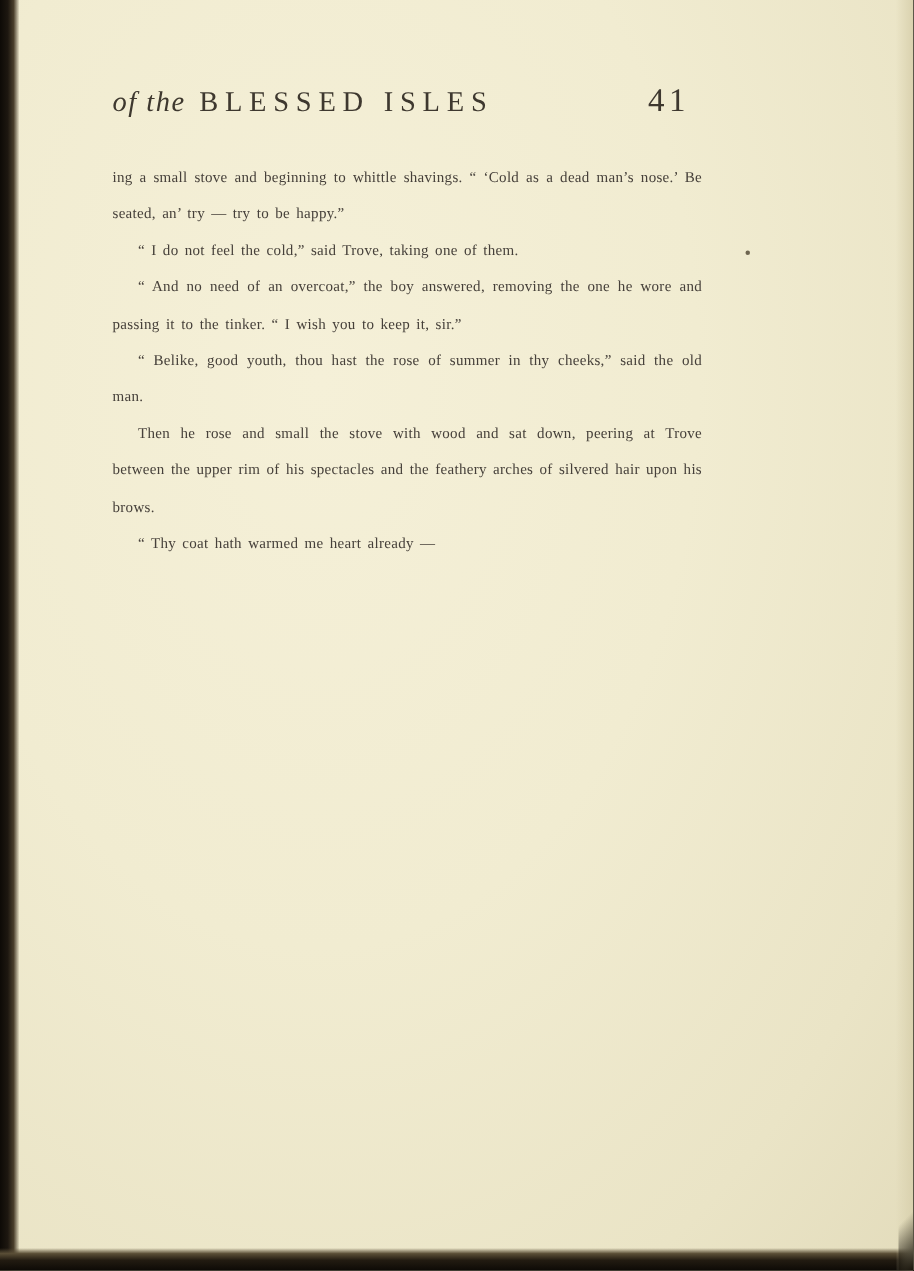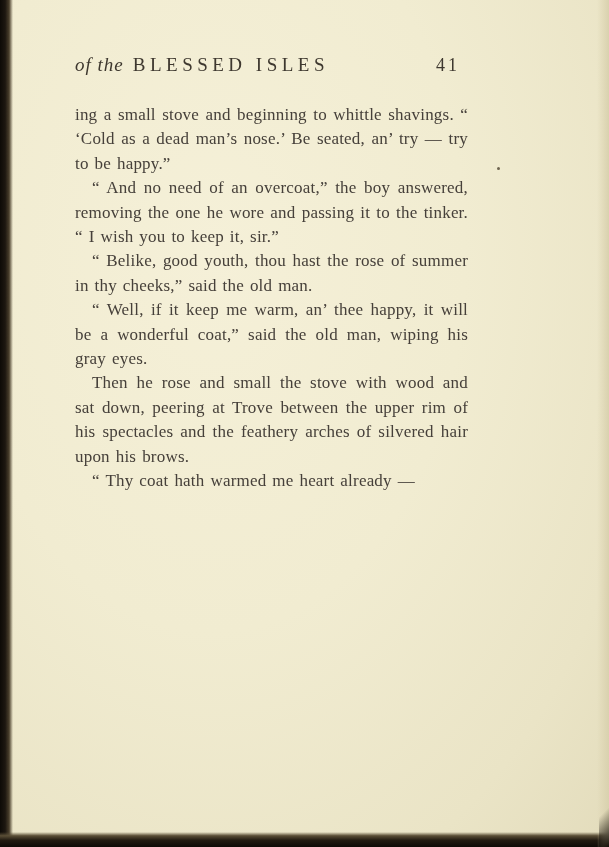--- a/index.html
+++ b/index.html
@@ -67,27 +67,27 @@
     font-style: italic;
     font-size: 19px;
     margin-right: 9px;
     letter-spacing: 1px;
   }
   .running-title .caps {
     font-size: 19px;
     letter-spacing: 4.5px;
   }
   .page-number {
-    font-size: 18px;
+    font-size: 22px;
     letter-spacing: 3px;
     margin-right: 8px;
   }
   .body-text {
     margin-top: 27px;
-    font-size: 17px;
+    font-size: 10px;
     line-height: 24.4px;
     text-align: justify;
     word-spacing: 1.5px;
     letter-spacing: 0.2px;
   }
   .body-text p {
     margin: 0;
     text-indent: 17px;
   }
   .body-text p.noindent {
@@ -107,20 +107,20 @@
   <div class="page">
     <div class="header">
       <div class="running-title">
         <span class="italic">of the</span><span class="caps">BLESSED ISLES</span>
       </div>
       <div class="page-number">41</div>
     </div>
 
     <div class="body-text">
       <p class="noindent">ing a small stove and beginning to whittle shavings. “ ‘Cold as a dead man’s nose.’ Be seated, an’ try — try to be happy.”</p>
+      <p>“ I do not feel the cold,” said Trove, taking one of them.</p>
       <p>“ And no need of an overcoat,” the boy answered, removing the one he wore and passing it to the tinker. “ I wish you to keep it, sir.”</p>
       <p>“ Belike, good youth, thou hast the rose of summer in thy cheeks,” said the old man.</p>
-      <p>“ Well, if it keep me warm, an’ thee happy, it will be a wonderful coat,” said the old man, wiping his gray eyes.</p>
       <p>Then he rose and small the stove with wood and sat down, peering at Trove between the upper rim of his spectacles and the feathery arches of silvered hair upon his brows.</p>
       <p>“ Thy coat hath warmed me heart already —</p>
     </div>
   </div>
 </div>
 
 </body></html>

